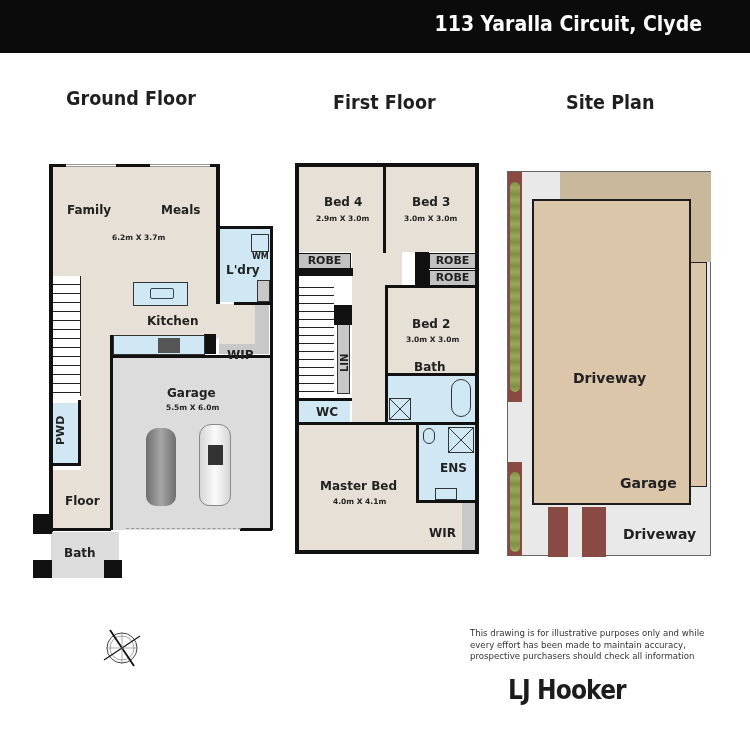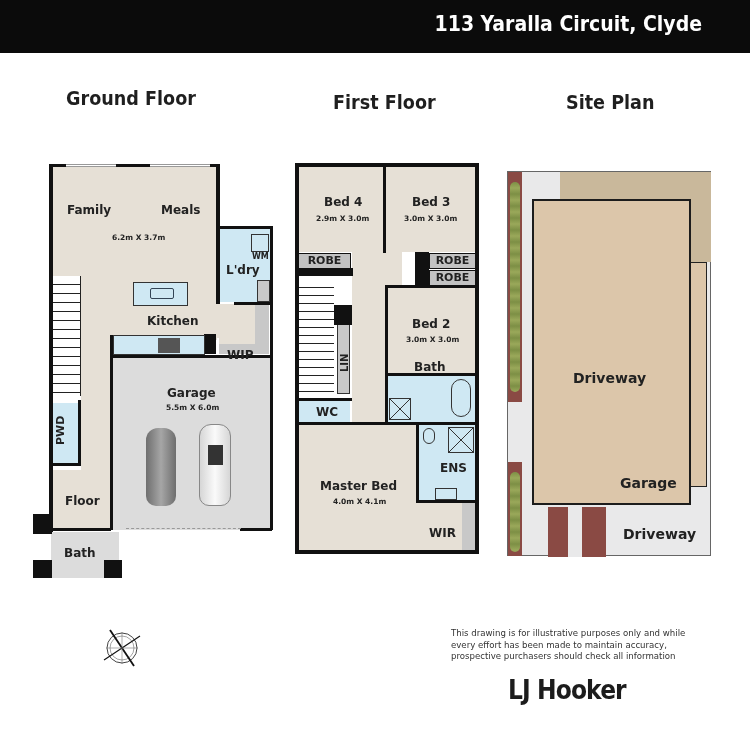--- a/index.html
+++ b/index.html
@@ -16,21 +16,21 @@
   .room { position: absolute; }
   .beige { background: #e6e0d6; }
   .blue { background: #cfe8f3; }
   .grey { background: #c8c8c8; }
   .lgrey { background: #dcdcdc; }
   .label { position: absolute; font-weight: bold; font-size: 12px; color: #222; white-space: nowrap; }
   .dim { position: absolute; font-size: 7.5px; font-weight: bold; color: #222; white-space: nowrap; }
   .window { position: absolute; background: #fff; border-top: 1px solid #999; border-bottom: 1px solid #999; }
   .robe { position: absolute; background: #c2c2c2; border: 1px solid #111; font-size: 11px; font-weight: bold; text-align: center; color: #222; }
 
-  .disclaimer { position: absolute; left: 451px; top: 628px; width: 250px; font-size: 8.6px; line-height: 11.5px; color: #333; font-family: "DejaVu Sans", sans-serif; }
+  .disclaimer { position: absolute; left: 470px; top: 628px; width: 250px; font-size: 8.6px; line-height: 11.5px; color: #333; font-family: "DejaVu Sans", sans-serif; }
   .logo { position: absolute; left: 508px; top: 675px; font-size: 26px; font-weight: bold; color: #1c1c1c; letter-spacing: -1px; font-family: "DejaVu Sans", sans-serif; transform: scaleX(0.9); transform-origin: left top; }
 </style>
 </head>
 <body>
 
 <div class="header">
   <span class="addr">113 Yaralla Circuit, Clyde</span>
 </div>
 
 <div class="section-title" style="left:66px;top:86px;">Ground Floor</div>

